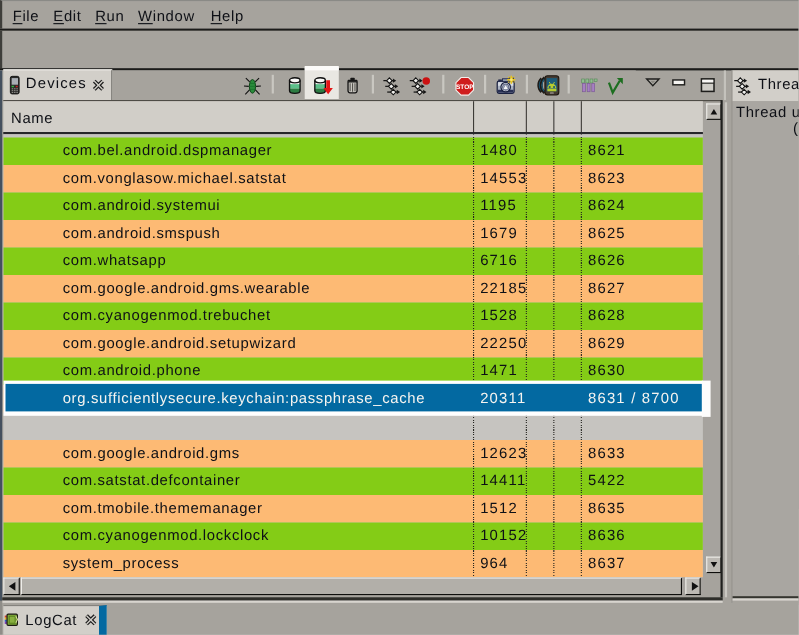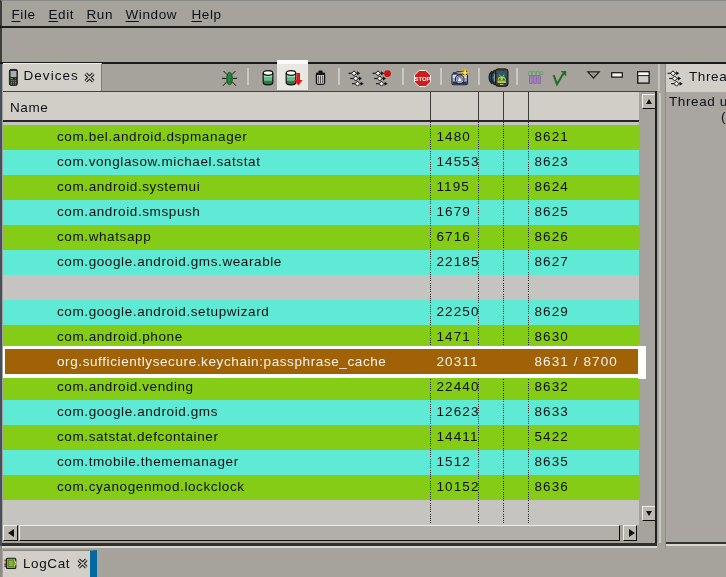--- a/index.html
+++ b/index.html
@@ -25,27 +25,27 @@
         border-right:1px solid #7f7d78;border-top:1px solid #efeeea;box-sizing:border-box;}
   #dtab .txt{position:absolute;left:20.5px;top:4.5px;letter-spacing:1.05px;}
   
   #thead{left:1px;top:28px;width:636px;height:27.5px;background:#d1cec8;}
   #thead .txt{position:absolute;left:7px;top:8px;}
   #headline{left:1px;top:55.5px;width:636px;height:2px;background:#26262a;}
   
   #tbody{left:1px;top:57.5px;width:636px;height:403.5px;background:#c6c4c0;overflow:hidden;}
   .row{position:absolute;left:0;width:636px;height:25px;}
   .rl{background:#84cc16;}
-  .rd{background:#5eead4;text-decoration:underline;}
+  .rd{background:#fdba74;text-decoration:underline;}
   .row .n{position:absolute;left:54px;top:4.5px;white-space:nowrap;}
   .row .p{position:absolute;left:433.5px;top:4.5px;letter-spacing:1.1px;}
   .row .o{position:absolute;left:531.5px;top:4.5px;letter-spacing:1.1px;}
   
   #selrow{left:0px;top:224px;width:636px;height:32.5px;background:#ffffff;}
-  #selfill{position:absolute;left:2px;top:3.5px;width:634px;height:25px;background:#a16207;color:#f6f4f0;}
+  #selfill{position:absolute;left:2px;top:3.5px;width:634px;height:25px;background:#0369a1;color:#f6f4f0;}
   #selfill .n{position:absolute;left:52px;top:4.5px;white-space:nowrap;}
   #selfill .p{position:absolute;left:431.5px;top:4.5px;letter-spacing:1.1px;}
   #selfill .o{position:absolute;left:529.5px;top:4.5px;letter-spacing:1.1px;}
   
   .colline{position:absolute;top:0;width:1px;height:403.5px;background:repeating-linear-gradient(180deg,#23231f 0,#23231f 1px,rgba(0,0,0,0) 1px,rgba(0,0,0,0) 2.2px);}
   .hcolline{position:absolute;top:0px;width:0;height:27.5px;border-left:1px solid #3d3b37;}
   
   #vsb{left:637.5px;top:29.5px;width:16px;height:428px;background:#a6a39e;}
   .sbtn{position:absolute;left:0;width:16px;height:15px;background:#bcb9b3;
         border:1.5px solid;border-color:#eeede9 #0d0d0b #0d0d0b #eeede9;box-sizing:border-box;}
@@ -121,55 +121,60 @@
     <div class="row rl" style="top:103px">
         <span class="n">com.whatsapp</span>
         <span class="p">6716</span>
         <span class="o">8626</span>
       </div>
     <div class="row rd" style="top:128px">
         <span class="n">com.google.android.gms.wearable</span>
         <span class="p">22185</span>
         <span class="o">8627</span>
       </div>
+    <div class="row rl" style="top:153px">
+        <span class="n">com.cyanogenmod.trebuchet</span>
+        <span class="p">1528</span>
+        <span class="o">8628</span>
+      </div>
     <div class="row rd" style="top:178px">
         <span class="n">com.google.android.setupwizard</span>
         <span class="p">22250</span>
         <span class="o">8629</span>
       </div>
     <div class="row rl" style="top:203px">
         <span class="n">com.android.phone</span>
         <span class="p">1471</span>
         <span class="o">8630</span>
       </div>
     <div class="row rd" style="top:228px"></div>
-    <div class="row rl" style="top:253px">
-        <span class="n">com.android.vending</span>
-        <span class="p">22440</span>
-        <span class="o">8632</span>
-      </div>
     <div class="row rd" style="top:278px">
         <span class="n">com.google.android.gms</span>
         <span class="p">12623</span>
         <span class="o">8633</span>
       </div>
     <div class="row rl" style="top:303px">
         <span class="n">com.satstat.defcontainer</span>
         <span class="p">14411</span>
         <span class="o">5422</span>
       </div>
     <div class="row rd" style="top:328px">
         <span class="n">com.tmobile.thememanager</span>
         <span class="p">1512</span>
         <span class="o">8635</span>
       </div>
     <div class="row rl" style="top:353px">
         <span class="n">com.cyanogenmod.lockclock</span>
         <span class="p">10152</span>
         <span class="o">8636</span>
+      </div>
+    <div class="row rd" style="top:378px">
+        <span class="n">system_process</span>
+        <span class="p">964</span>
+        <span class="o">8637</span>
       </div>
     <div class="colline" style="left:427px"></div>
     <div class="colline" style="left:475px"></div>
     <div class="colline" style="left:500px"></div>
     <div class="colline" style="left:525px"></div>
     <div class="abs" id="selrow">
       <div id="selfill">
           <span class="n">org.sufficientlysecure.keychain:passphrase_cache</span>
           <span class="p">20311</span>
           <span class="o">8631 / 8700</span>

